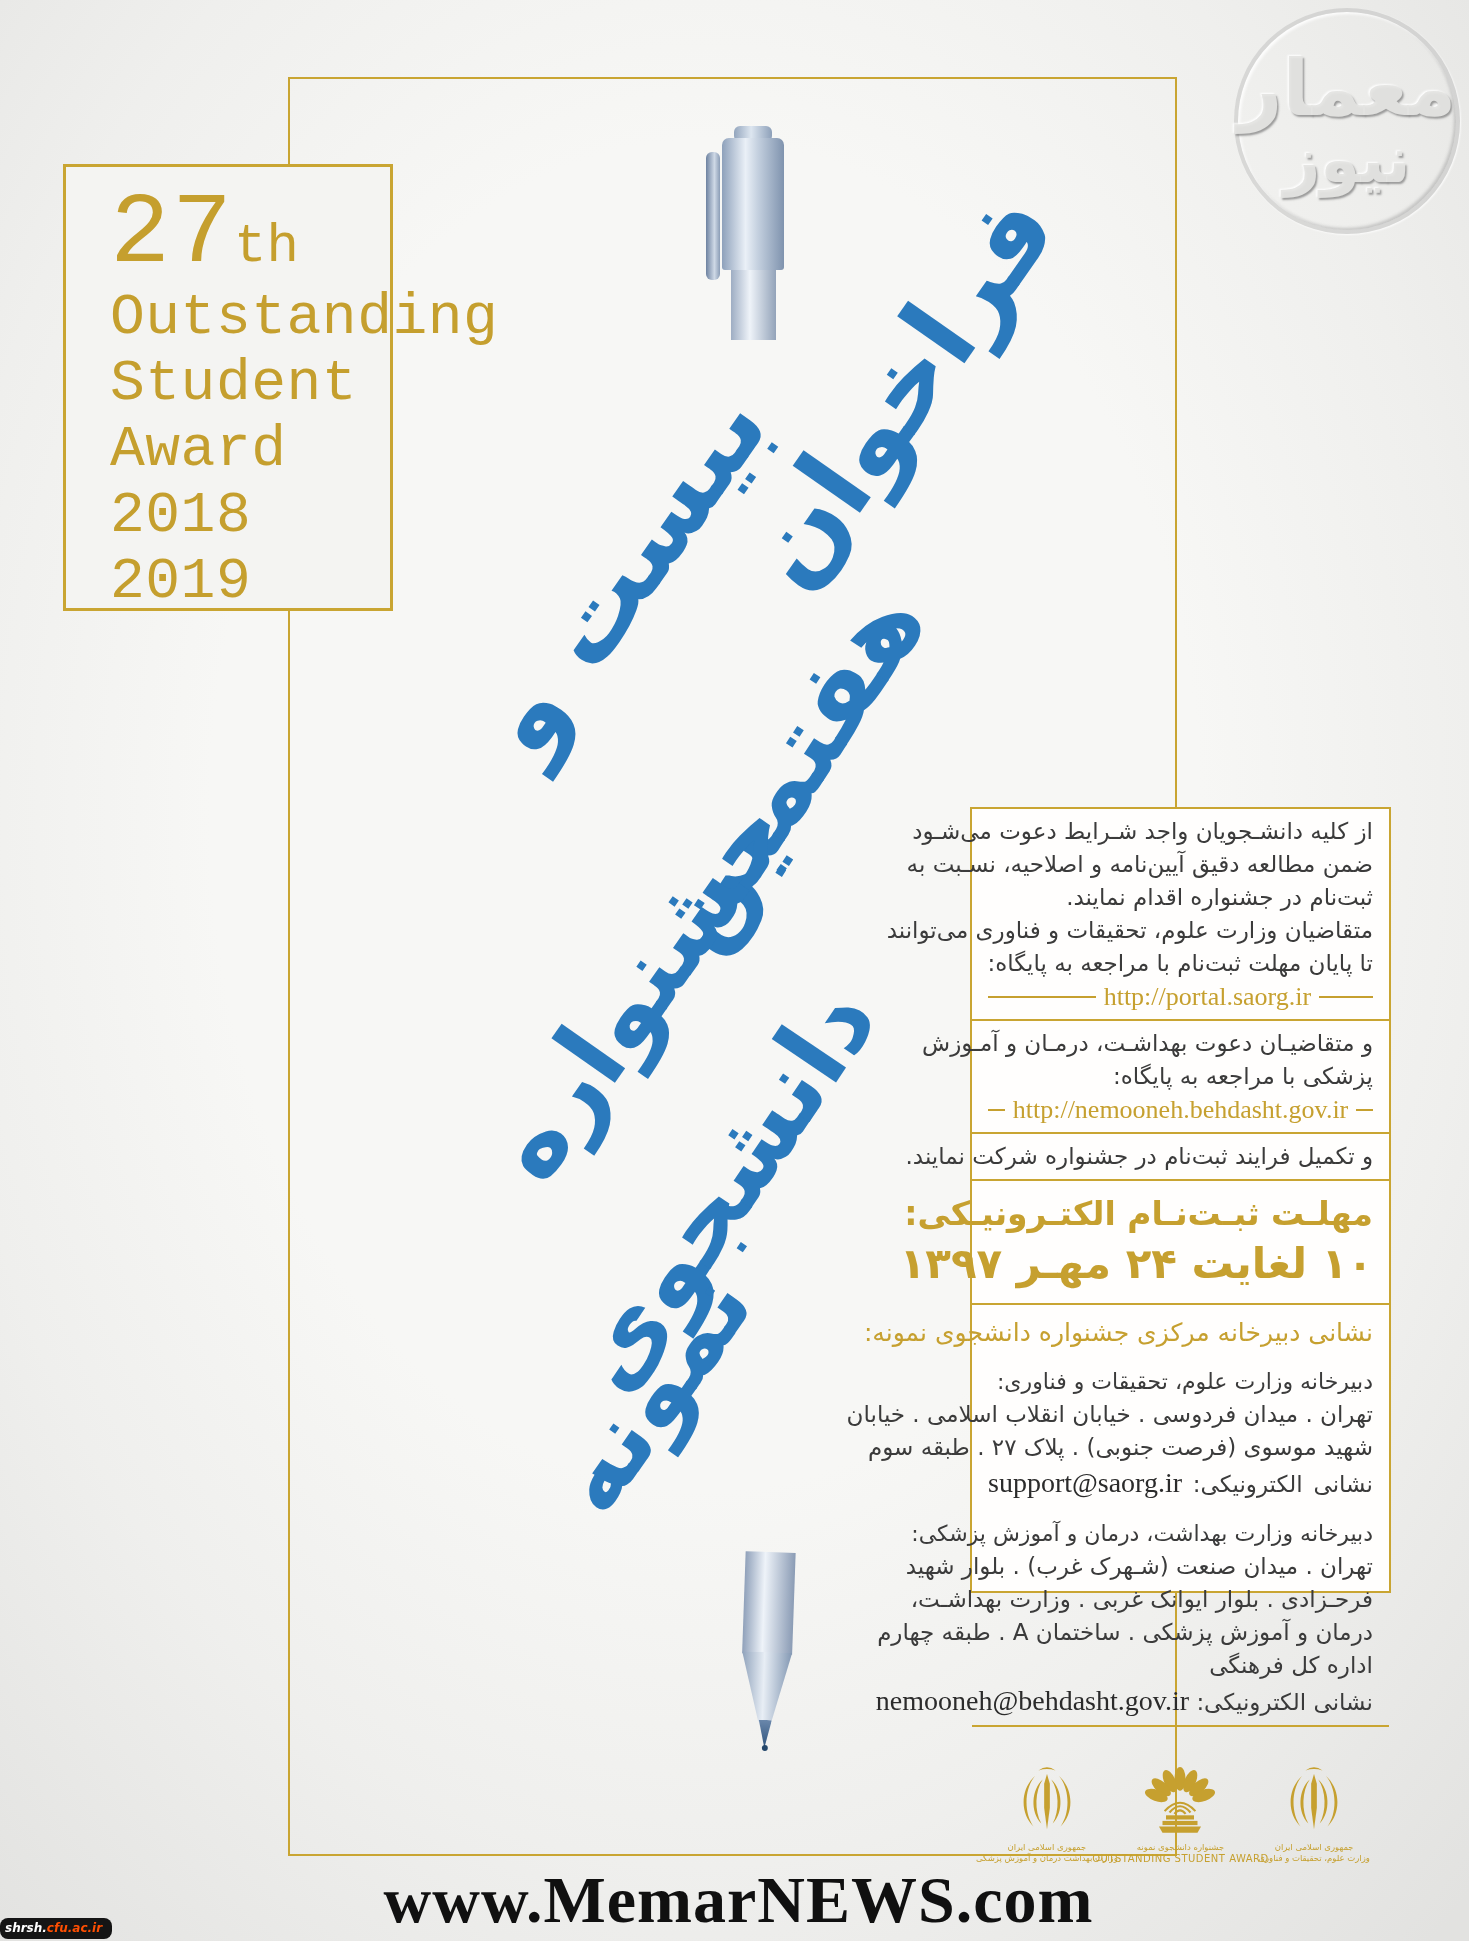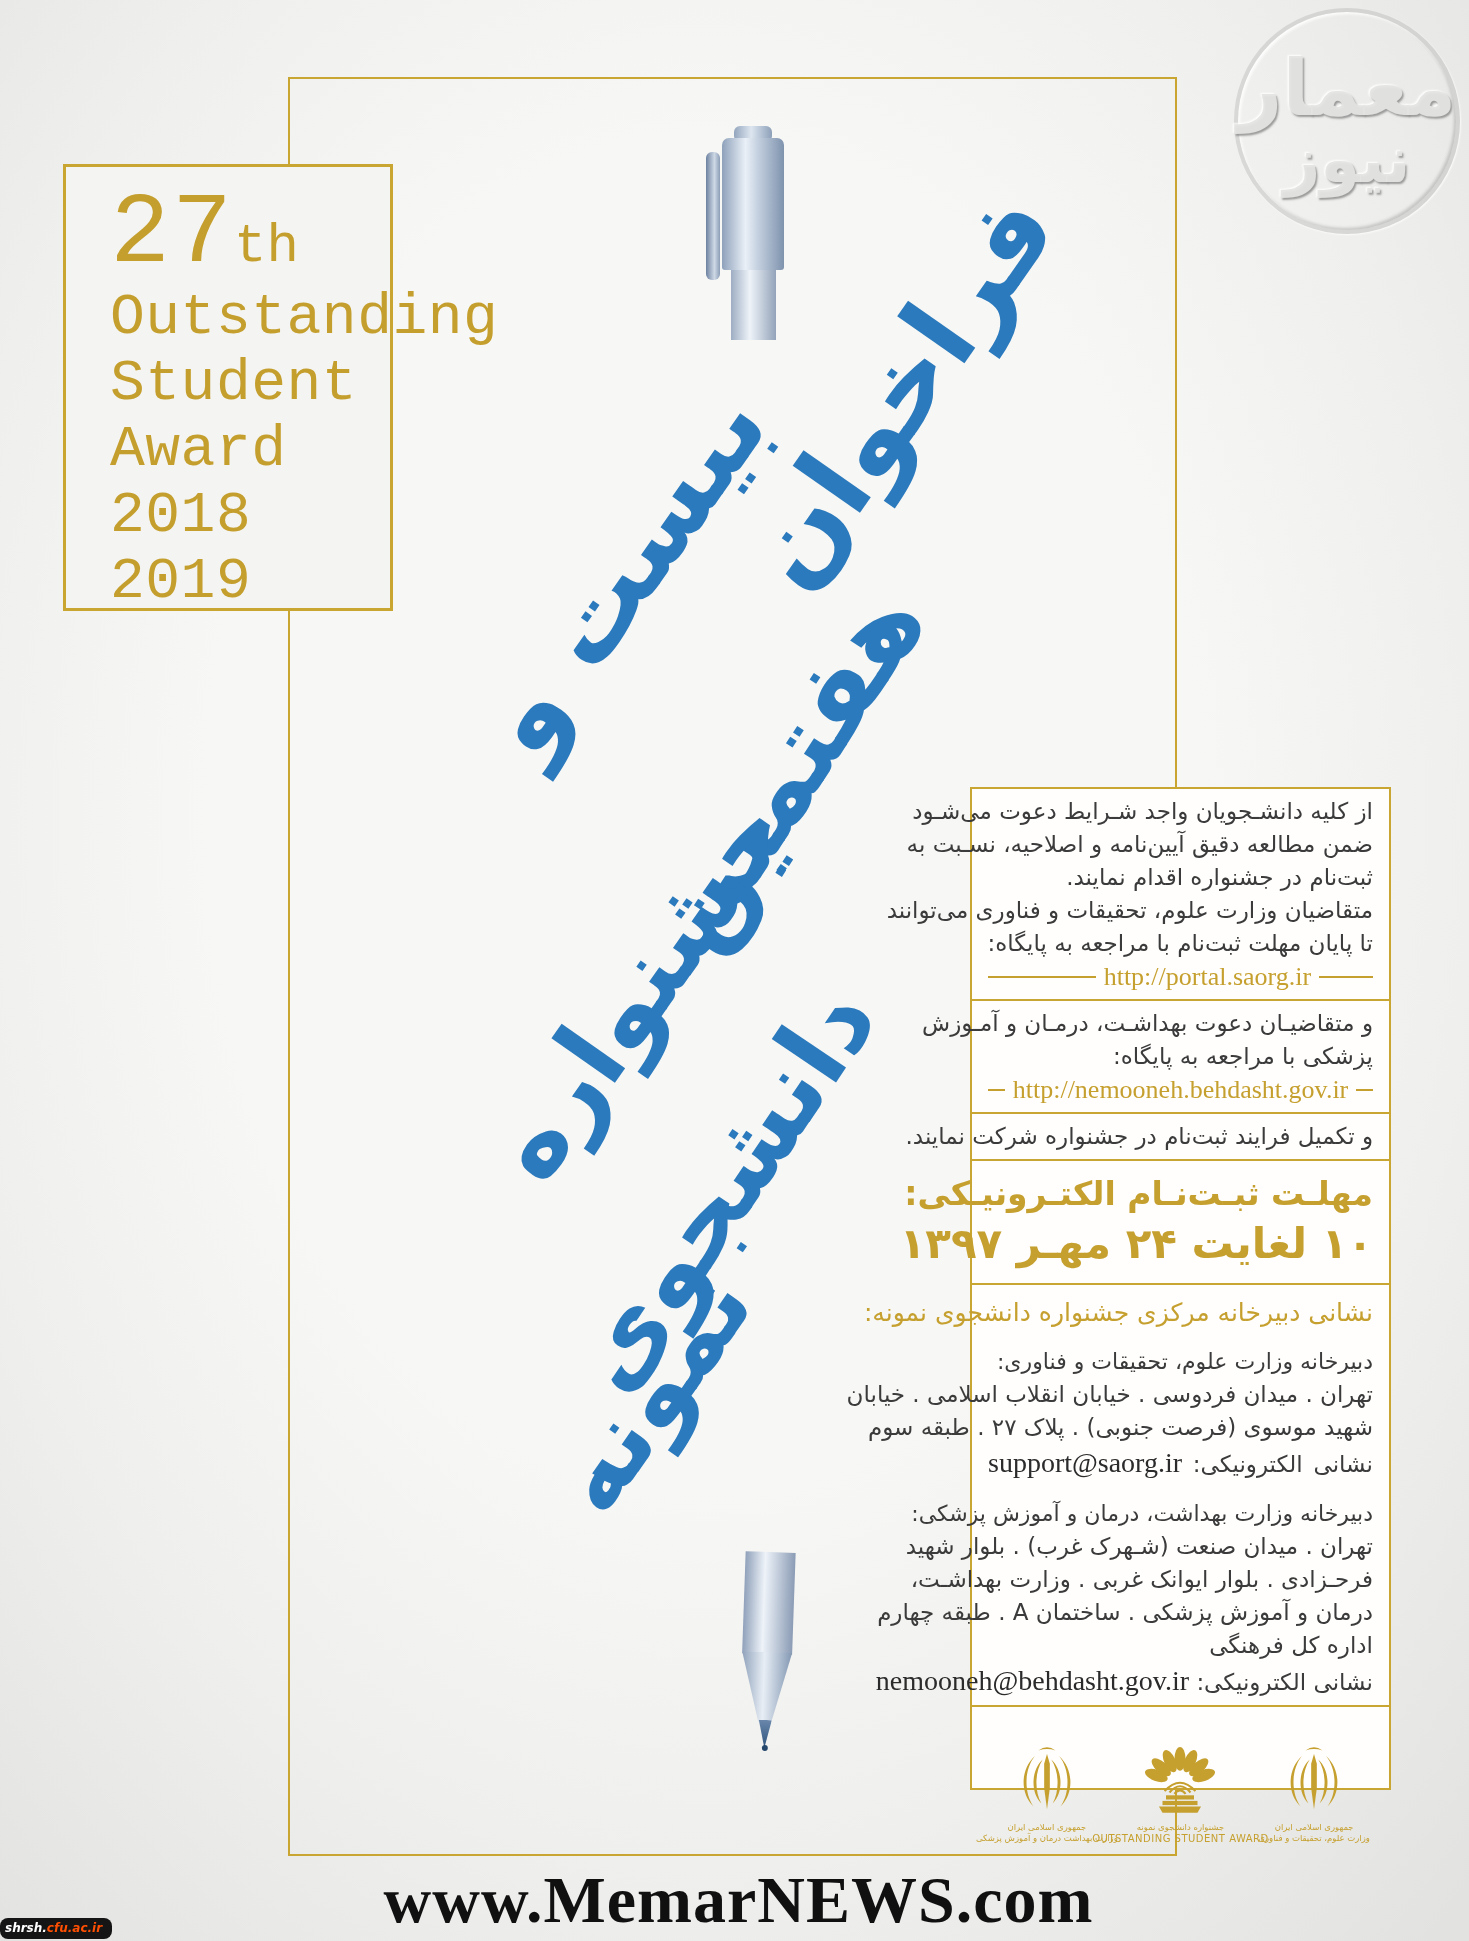--- a/index.html
+++ b/index.html
@@ -80,21 +80,21 @@
   }
   .w0{ left:900px; top:390px;  font-size:108px; }
   .w1{ left:622px; top:572px;  font-size:108px; }
   .w2{ left:788px; top:768px;  font-size:106px; transform:translate(-50%,-50%) rotate(-57deg); }
   .w3{ left:638px; top:988px;  font-size:102px; }
   .w4{ left:722px; top:1188px; font-size:102px; transform:translate(-50%,-50%) rotate(-56deg); }
   .w5{ left:652px; top:1392px; font-size:100px; }
 
   
   .info-panel{
-    position:absolute; left:970px; top:787px; width:421px; height:1003px;
+    position:absolute; left:970px; top:807px; width:421px; height:786px;
     background:#fffefd; border:2px solid #c9a532;
     direction:rtl; color:#3b3b3b;
   }
   .sec{ border-bottom:2px solid #c9a532; padding:6px 16px; }
   .sec:last-child{ border-bottom:none; }
   .fa-line{
     font-size:23px; line-height:33px;
     text-align:justify; text-align-last:justify;
     white-space:nowrap;
   }

